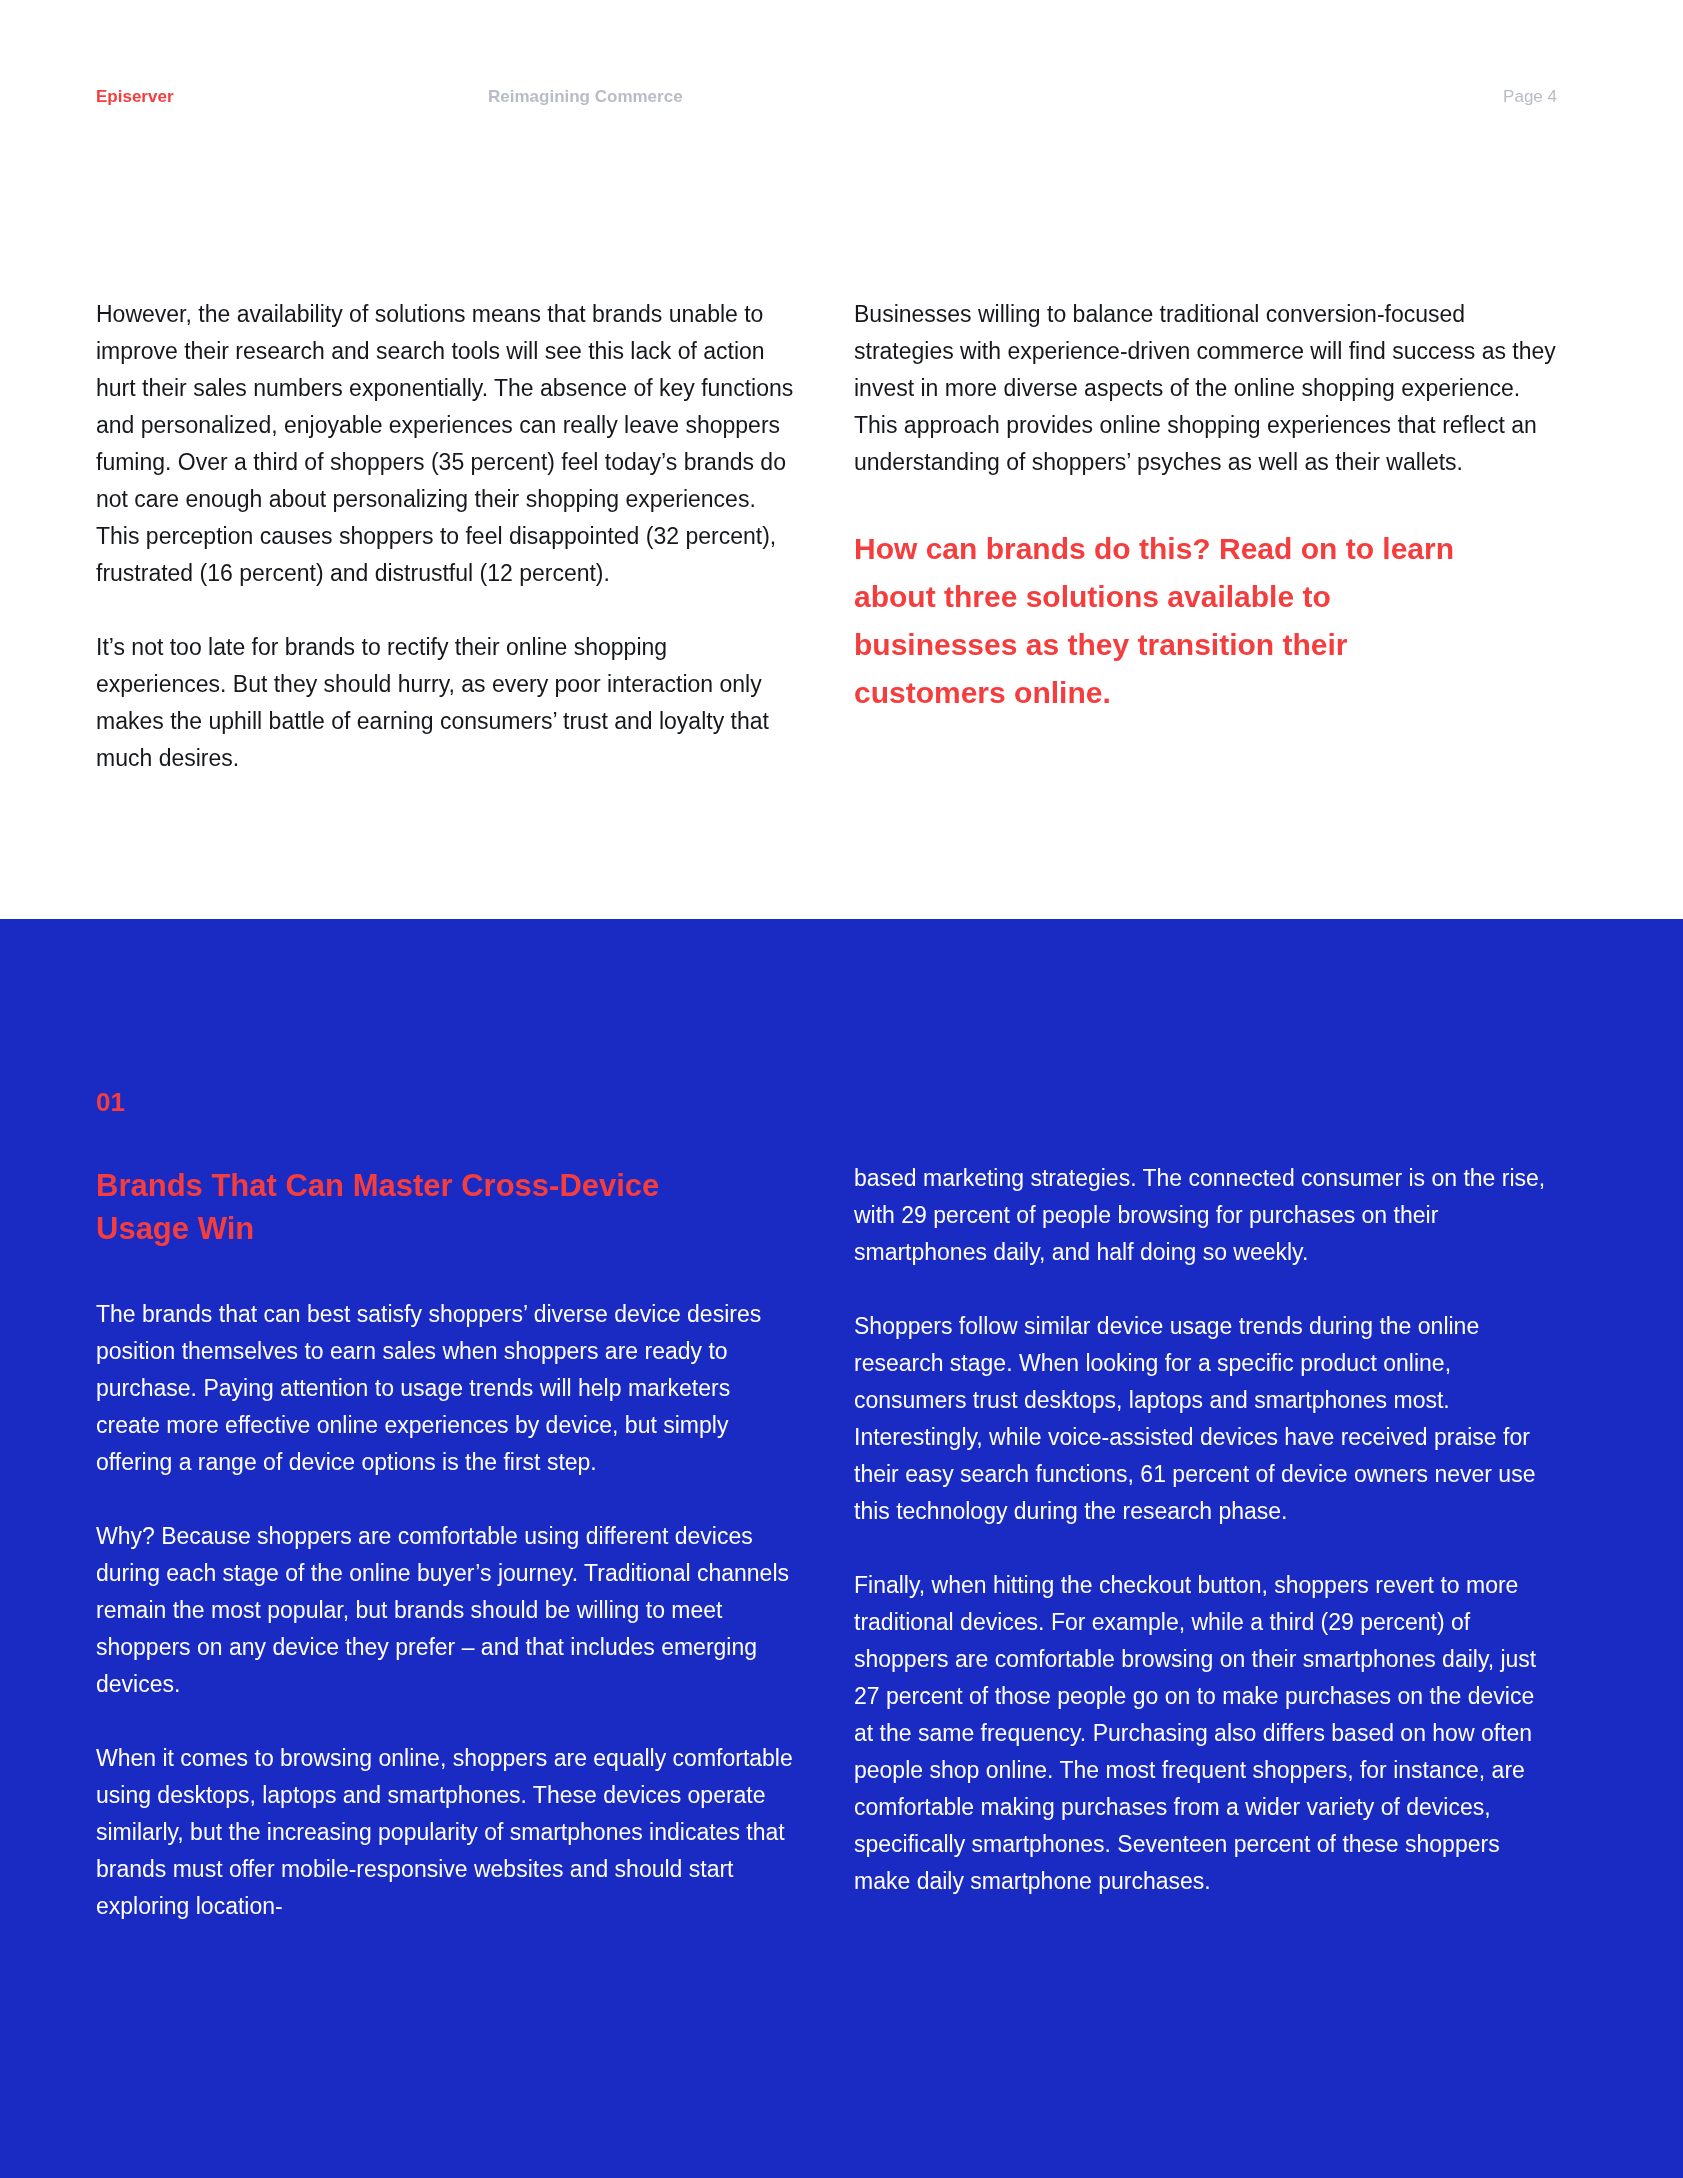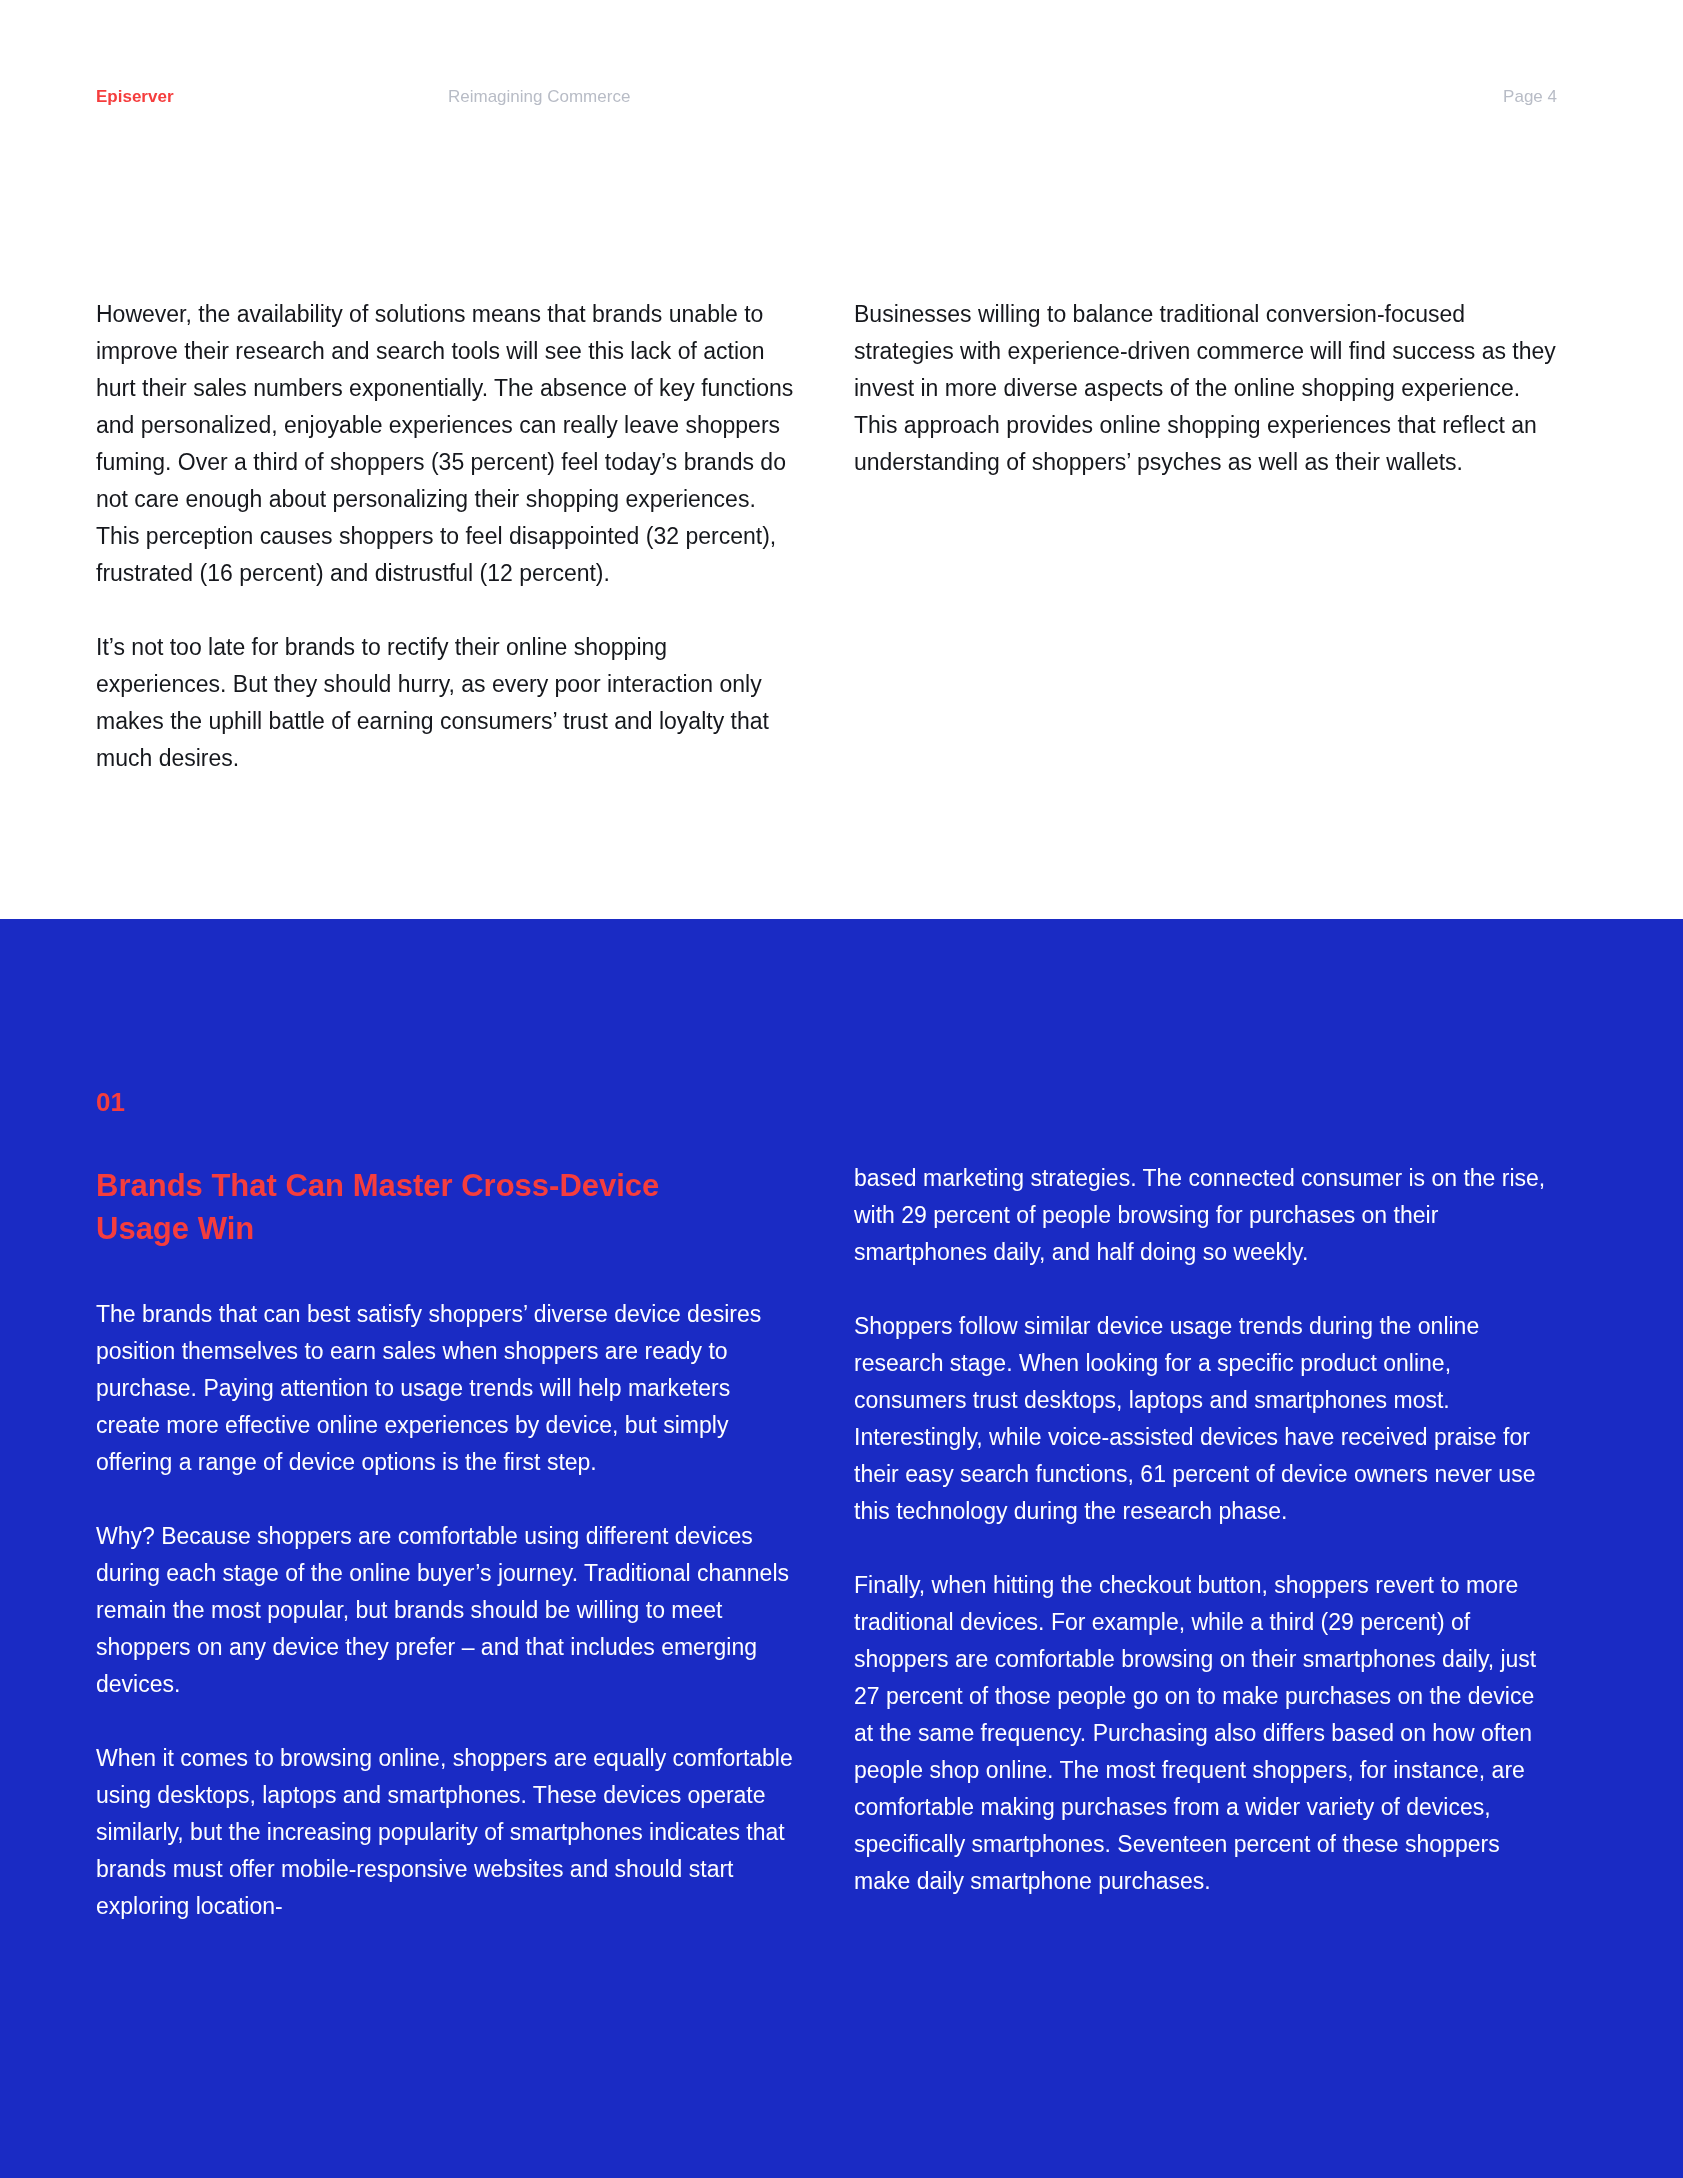--- a/index.html
+++ b/index.html
@@ -24,24 +24,24 @@
   }
   .brand {
     position: absolute;
     left: 96px;
     top: 0;
     color: #f53d3d;
     font-weight: 700;
   }
   .doc-title {
     position: absolute;
-    left: 448px;
+    left: 488px;
     top: 0;
     color: #b8bcc6;
-    font-weight: 400;
+    font-weight: 700;
   }
   .page-number {
     position: absolute;
     right: 126px;
     top: 0;
     color: #b8bcc6;
     font-weight: 400;
   }
 
   
@@ -118,20 +118,21 @@
     <span class="page-number">Page 4</span>
   </header>
 
   <section class="intro">
     <div class="col">
       <p class="body-text">However, the availability of solutions means that brands unable to improve their research and search tools will see this lack of action hurt their sales numbers exponentially. The absence of key functions and personalized, enjoyable experiences can really leave shoppers fuming. Over a third of shoppers (35 percent) feel today’s brands do not care enough about personalizing their shopping experiences. This perception causes shoppers to feel disappointed (32 percent), frustrated (16 percent) and distrustful (12 percent).</p>
       <p class="body-text">It’s not too late for brands to rectify their online shopping experiences. But they should hurry, as every poor interaction only makes the uphill battle of earning consumers’ trust and loyalty that much desires.</p>
     </div>
     <div class="col">
       <p class="body-text">Businesses willing to balance traditional conversion-focused strategies with experience-driven commerce will find success as they invest in more diverse aspects of the online shopping experience. This approach provides online shopping experiences that reflect an understanding of shoppers’ psyches as well as their wallets.</p>
+      <p class="callout">How can brands do this? Read on to learn about three solutions available to businesses as they transition their customers online.</p>
     </div>
   </section>
 
   <section class="feature">
     <div class="section-number">01</div>
     <div class="feature-grid">
       <div class="col">
         <h2 class="section-heading">Brands That Can Master Cross-Device Usage Win</h2>
         <p class="body-text">The brands that can best satisfy shoppers’ diverse device desires position themselves to earn sales when shoppers are ready to purchase. Paying attention to usage trends will help marketers create more effective online experiences by device, but simply offering a range of device options is the first step.</p>
         <p class="body-text">Why? Because shoppers are comfortable using different devices during each stage of the online buyer’s journey. Traditional channels remain the most popular, but brands should be willing to meet shoppers on any device they prefer – and that includes emerging devices.</p>

